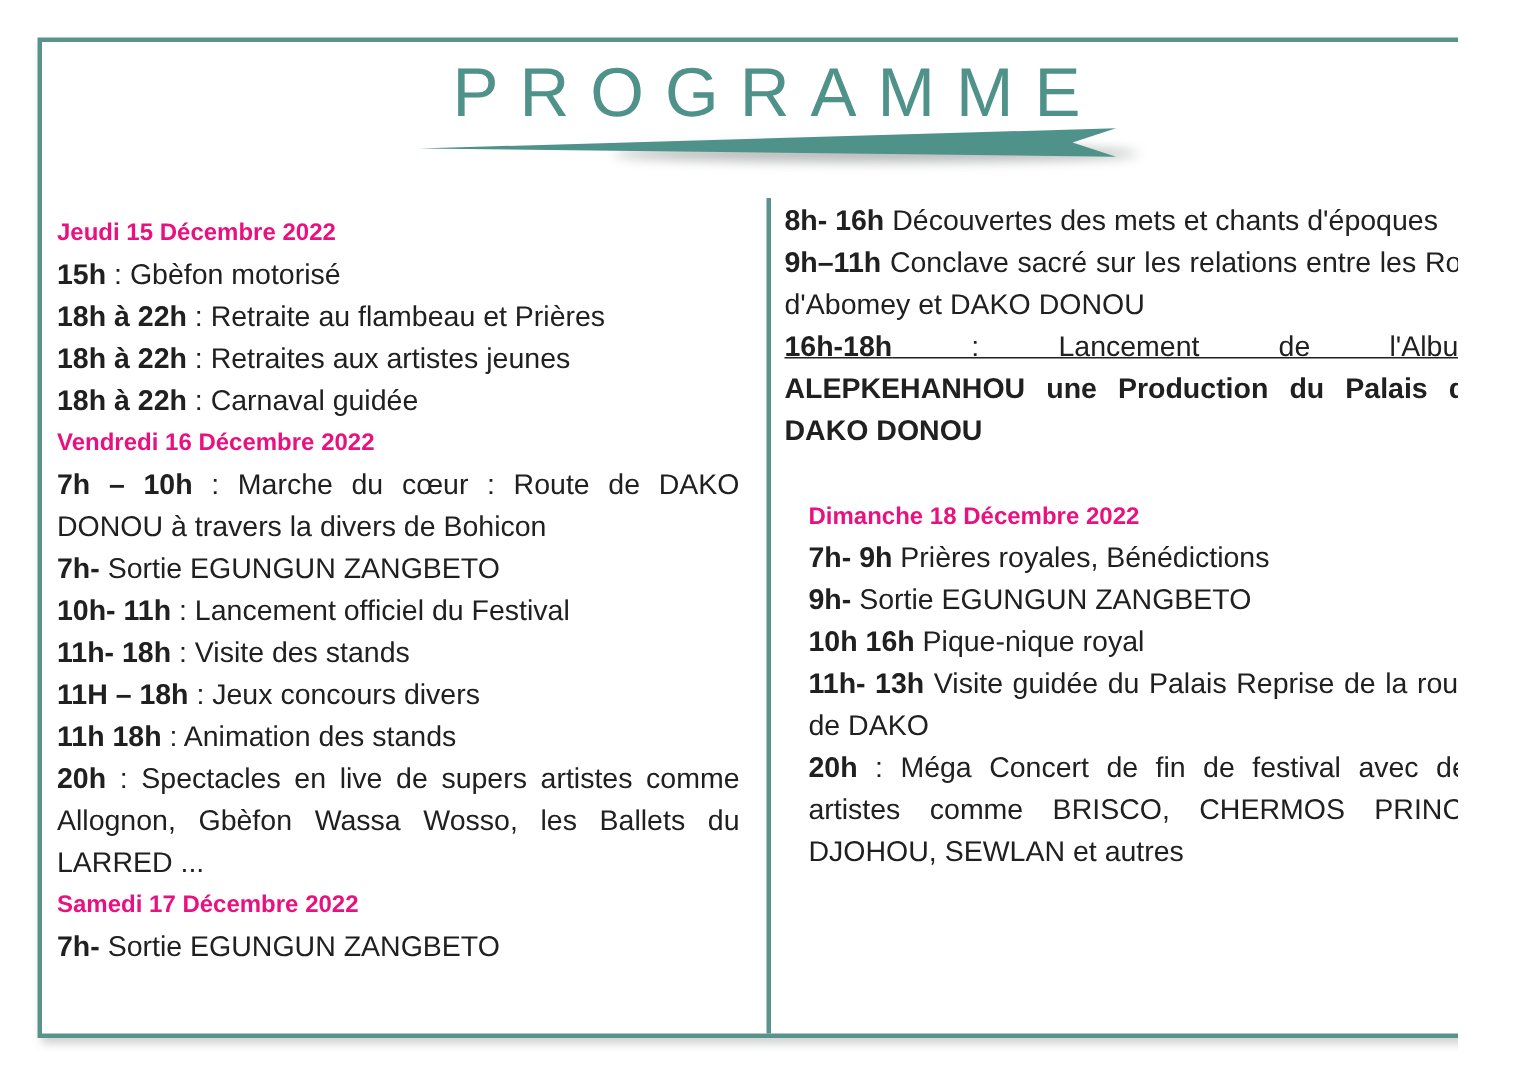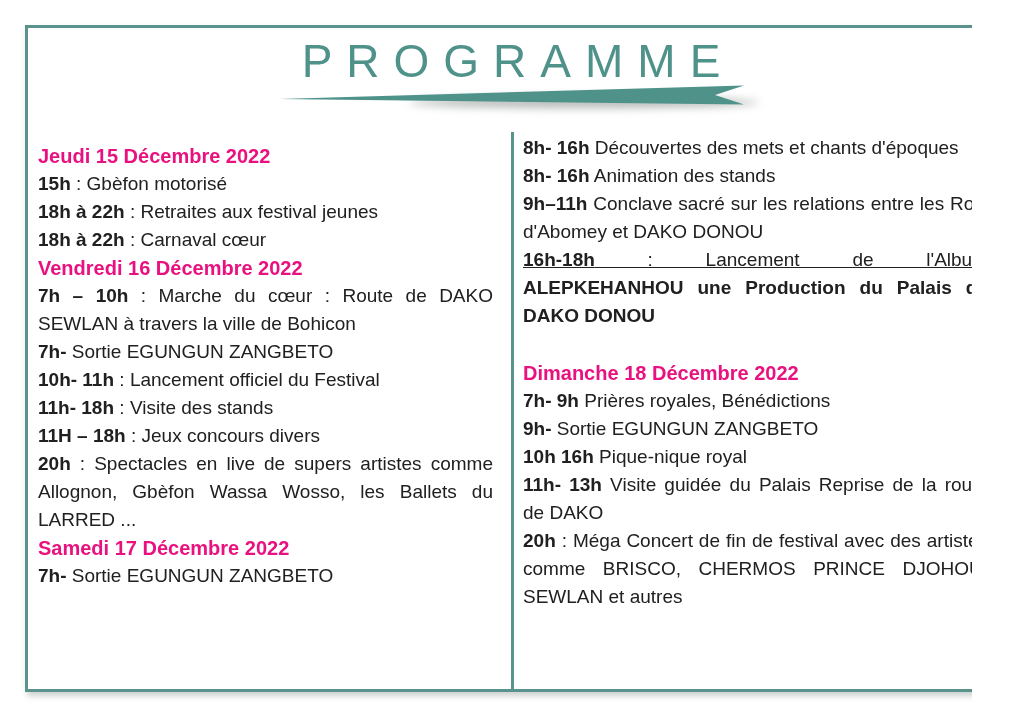--- a/index.html
+++ b/index.html
@@ -30,23 +30,23 @@
   .content{
     position:absolute;left:0;right:0;top:104px;bottom:0;
     display:flex;align-items:stretch;
   }
   .col{box-sizing:border-box;}
   .col-left{width:483px;padding:10px 18px 0 10px;}
   .col-right{flex:1;padding:2px 6px 0 9px;}
   .divider{width:3px;background:var(--border_teal,#5a928c);}
   section{margin:0;}
   .col-left section + section{}
-  .col-right section + section{margin-top:29px;}
+  .col-right section + section{margin-top:29px;margin-left:16px;}
   h2{
-    margin:0;font-size:20px;line-height:28px;font-weight:700;
+    margin:0;font-size:16px;line-height:28px;font-weight:700;
     color:var(--pink,#e9117f);
   }
   .item{
     margin:0;font-size:19px;line-height:28px;
     color:var(--text,#202020);text-align:justify;
   }
   .time{font-weight:700;}
   .split .line-first{display:block;text-align:justify;text-align-last:justify;text-decoration:underline;}
   .bold-follow{display:block;font-weight:700;text-align:justify;}
 </style>
@@ -66,48 +66,49 @@
       </div>
     </header>
 
     <div class="content">
 
       <div class="col col-left">
 
         <section>
           <h2>Jeudi 15 Décembre  2022</h2>
           <p class="item"><span class="time">15h</span><span class="desc"> : Gbèfon motorisé</span></p>
-          <p class="item"><span class="time">18h à 22h</span><span class="desc"> : Retraites aux festival jeunes</span></p>
-          <p class="item"><span class="time">18h à 22h</span><span class="desc"> : Carnaval cœur</span></p>
+          <p class="item"><span class="time">18h à 22h</span><span class="desc"> : Retraite au flambeau et Prières</span></p>
+          <p class="item"><span class="time">18h à 22h</span><span class="desc"> : Retraites aux artistes jeunes</span></p>
+          <p class="item"><span class="time">18h à 22h</span><span class="desc"> : Carnaval guidée</span></p>
         </section>
 
         <section>
           <h2>Vendredi 16 Décembre  2022</h2>
-          <p class="item"><span class="time">7h – 10h</span><span class="desc"> : Marche du cœur : Route de DAKO SEWLAN à travers la ville de Bohicon</span></p>
+          <p class="item"><span class="time">7h – 10h</span><span class="desc"> : Marche du cœur : Route de DAKO DONOU à travers la divers de Bohicon</span></p>
           <p class="item"><span class="time">7h-</span><span class="desc">  Sortie EGUNGUN ZANGBETO</span></p>
           <p class="item"><span class="time">10h- 11h</span><span class="desc"> : Lancement officiel du Festival</span></p>
           <p class="item"><span class="time">11h- 18h</span><span class="desc"> : Visite des stands</span></p>
           <p class="item"><span class="time">11H – 18h</span><span class="desc"> : Jeux concours divers</span></p>
+          <p class="item"><span class="time">11h 18h</span><span class="desc"> : Animation des stands</span></p>
           <p class="item"><span class="time">20h</span><span class="desc"> : Spectacles en live de supers artistes comme Allognon, Gbèfon Wassa Wosso, les Ballets du LARRED ...</span></p>
         </section>
 
         <section>
           <h2>Samedi 17 Décembre  2022</h2>
           <p class="item"><span class="time">7h-</span><span class="desc">  Sortie EGUNGUN ZANGBETO</span></p>
         </section>
 
       </div>
 
       <div class="divider"></div>
 
       <div class="col col-right">
 
         <section>
           <p class="item"><span class="time">8h- 16h</span><span class="desc"> Découvertes des mets et chants d'époques</span></p>
-          <p class="item"><span class="time">8h- 16h</span><span class="desc"> Animation des stands</span></p>
           <p class="item"><span class="time">9h–11h</span><span class="desc"> Conclave sacré sur les relations entre les Rois d'Abomey et DAKO DONOU</span></p>
           <p class="item split">
               <span class="line-first"><span class="time">16h-18h</span><span class="desc"> : Lancement de l'Album</span></span>
               <span class="bold-follow">ALEPKEHANHOU une Production du Palais de DAKO DONOU</span>
             </p>
         </section>
 
         <section>
           <h2>Dimanche 18 Décembre 2022</h2>
           <p class="item"><span class="time">7h- 9h</span><span class="desc"> Prières royales, Bénédictions</span></p>

